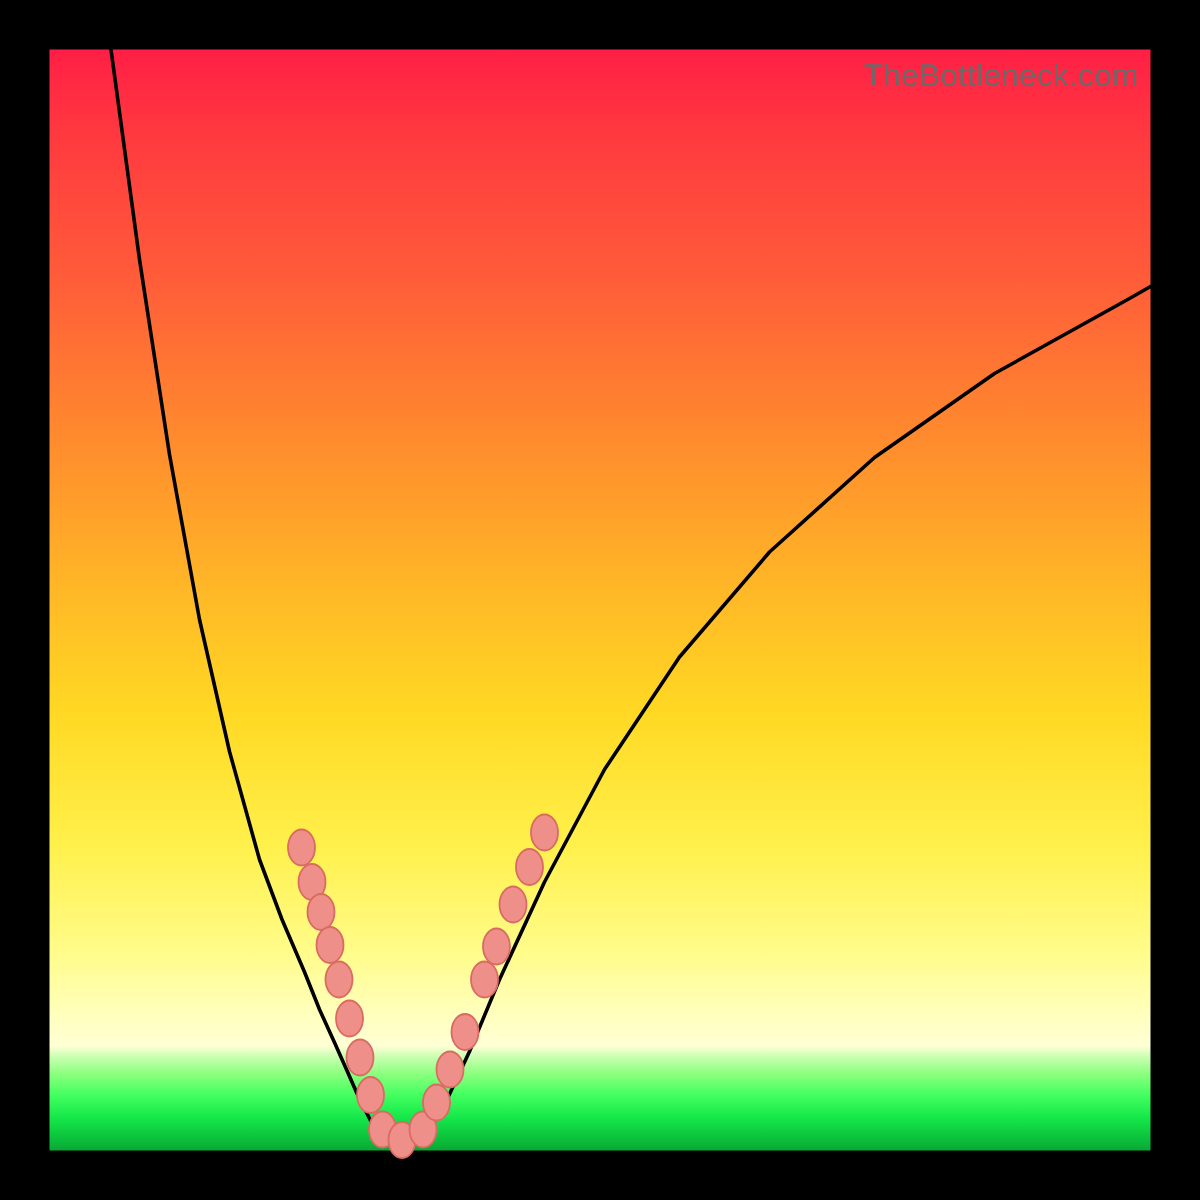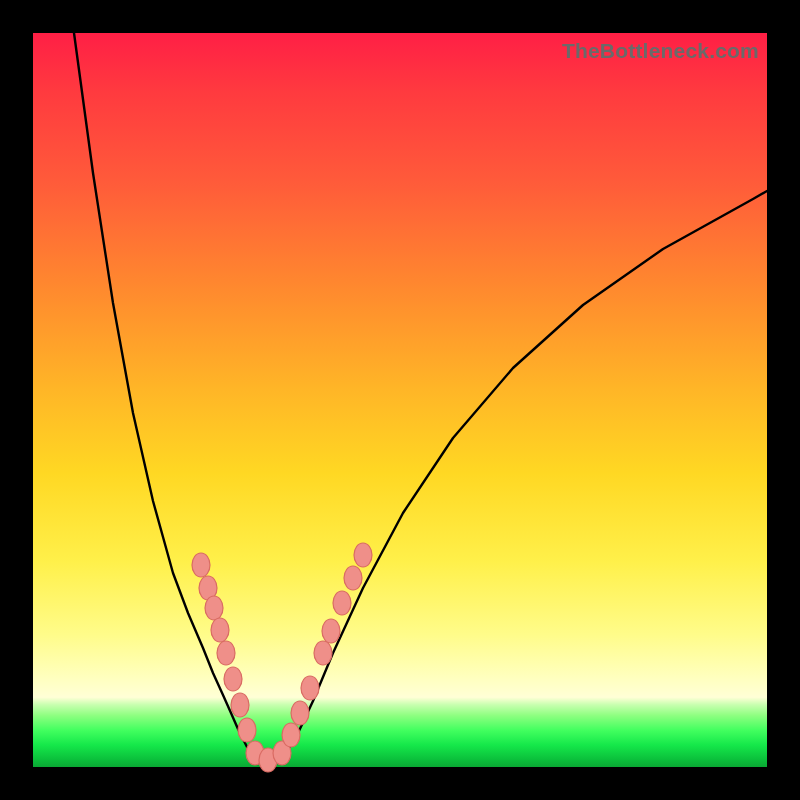--- a/index.html
+++ b/index.html
@@ -43,21 +43,21 @@
       #0aa834 100%
     );
   }
   .watermark {
     position: absolute;
     top: 6px;
     right: 8px;
     color: #6a6a6a;
     font-size: 21px;
     letter-spacing: 0.2px;
-    font-weight: 700;
+    font-weight: 400;
     user-select: none;
   }
   svg.curve {
     position: absolute;
     left: 0;
     top: 0;
     width: 734px;
     height: 734px;
     overflow: visible;
   }

